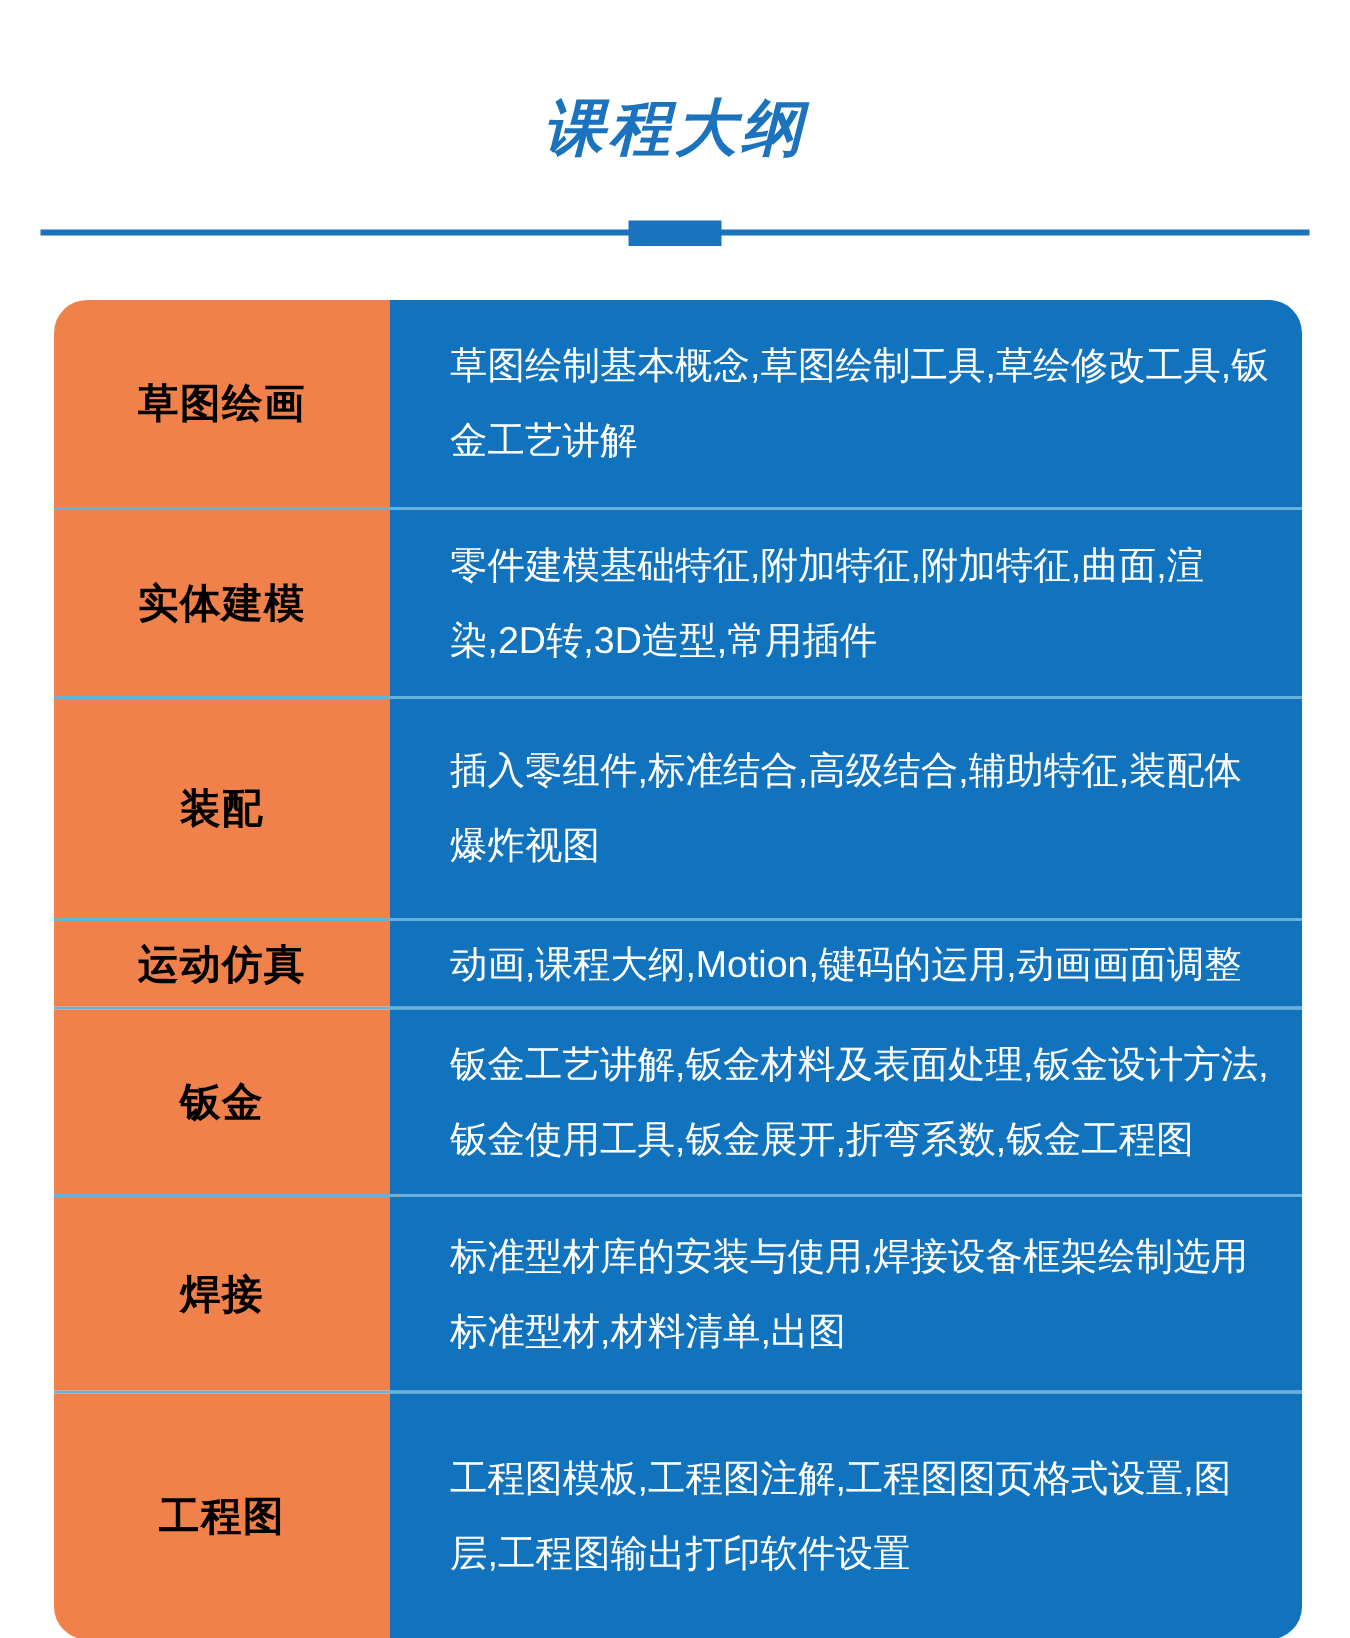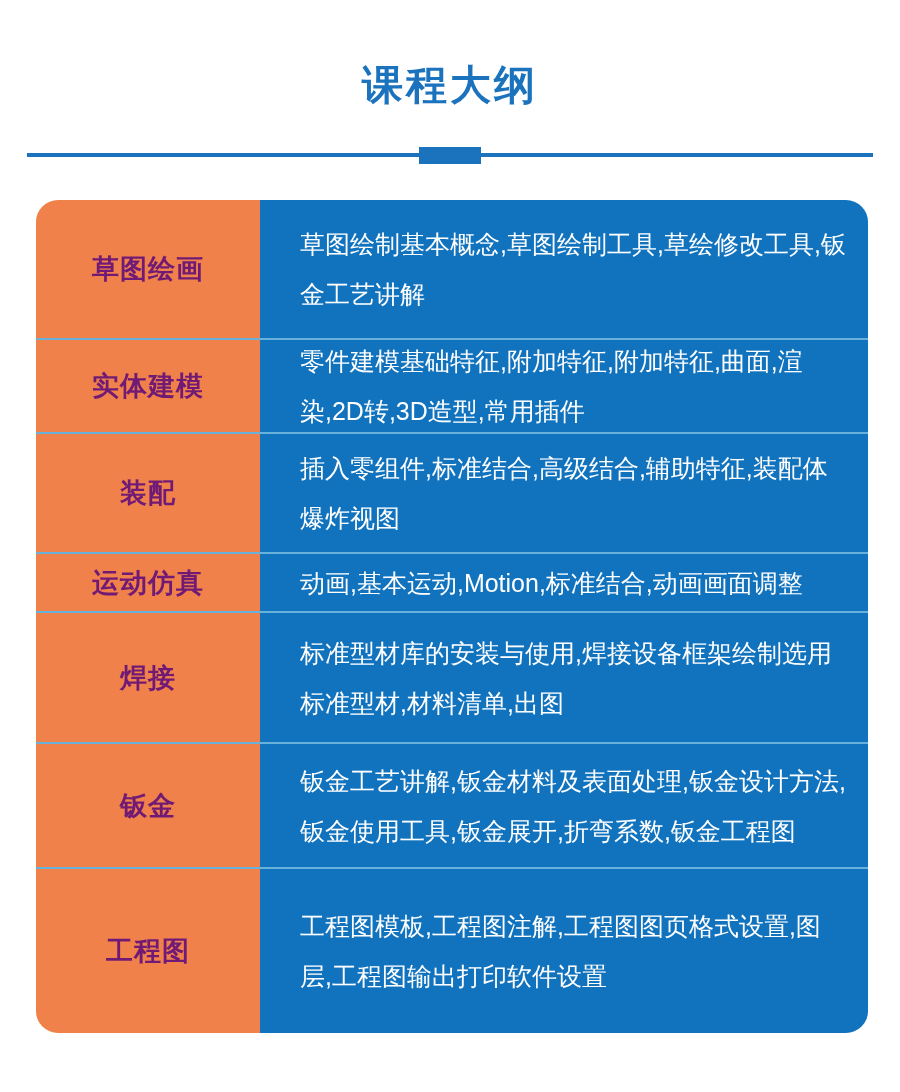--- a/index.html
+++ b/index.html
@@ -14,20 +14,21 @@
 
   
   .page-title{
     position:absolute;
     top:58px;left:0;right:0;
     text-align:center;
     font-size:41px;
     font-weight:bold;
     letter-spacing:3px;
     color:var(--accent,#1B73BE);
+    font-style:italic;
   }
 
   
   .divider{
     position:absolute;
     top:147px;left:27px;right:27px;
     height:17px;
   }
   .divider-line{
     position:absolute;
@@ -58,21 +59,21 @@
   .row + .row{
     border-top:2px solid rgba(88,169,214,0.9);
   }
   .cell-module{
     width:224px;
     flex:0 0 224px;
     background:var(--orange,#F0814B);
     display:flex;
     align-items:center;
     justify-content:center;
-    color:#701a75;
+    color:#000000;
     font-size:27px;
     font-weight:bold;
     letter-spacing:1px;
   }
   .cell-topics{
     flex:1;
     background:var(--blue,#1173BE);
     display:flex;
     align-items:center;
     color:#ffffff;
@@ -98,62 +99,62 @@
 
     <div class="row" style="height:138px">
       <div class="cell-module">
         <span>草图绘画</span>
       </div>
       <div class="cell-topics">
         <span>草图绘制基本概念,草图绘制工具,草绘修改工具,钣金工艺讲解</span>
       </div>
     </div>
 
-    <div class="row" style="height:94px">
+    <div class="row" style="height:126px">
       <div class="cell-module">
         <span>实体建模</span>
       </div>
       <div class="cell-topics">
         <span>零件建模基础特征,附加特征,附加特征,曲面,渲染,2D转,3D造型,常用插件</span>
       </div>
     </div>
 
-    <div class="row" style="height:120px">
+    <div class="row" style="height:148px">
       <div class="cell-module">
         <span>装配</span>
       </div>
       <div class="cell-topics">
         <span>插入零组件,标准结合,高级结合,辅助特征,装配体爆炸视图</span>
       </div>
     </div>
 
     <div class="row" style="height:59px">
       <div class="cell-module">
         <span>运动仿真</span>
       </div>
       <div class="cell-topics">
-        <span>动画,基本运动,Motion,标准结合,动画画面调整</span>
+        <span>动画,课程大纲,Motion,键码的运用,动画画面调整</span>
+      </div>
+    </div>
+
+    <div class="row" style="height:125px">
+      <div class="cell-module">
+        <span>钣金</span>
+      </div>
+      <div class="cell-topics">
+        <span>钣金工艺讲解,钣金材料及表面处理,钣金设计方法,钣金使用工具,钣金展开,折弯系数,钣金工程图</span>
       </div>
     </div>
 
     <div class="row" style="height:131px">
       <div class="cell-module">
         <span>焊接</span>
       </div>
       <div class="cell-topics">
         <span>标准型材库的安装与使用,焊接设备框架绘制选用标准型材,材料清单,出图</span>
-      </div>
-    </div>
-
-    <div class="row" style="height:125px">
-      <div class="cell-module">
-        <span>钣金</span>
-      </div>
-      <div class="cell-topics">
-        <span>钣金工艺讲解,钣金材料及表面处理,钣金设计方法,钣金使用工具,钣金展开,折弯系数,钣金工程图</span>
       </div>
     </div>
 
     <div class="row" style="height:166px">
       <div class="cell-module">
         <span>工程图</span>
       </div>
       <div class="cell-topics">
         <span>工程图模板,工程图注解,工程图图页格式设置,图层,工程图输出打印软件设置</span>
       </div>

